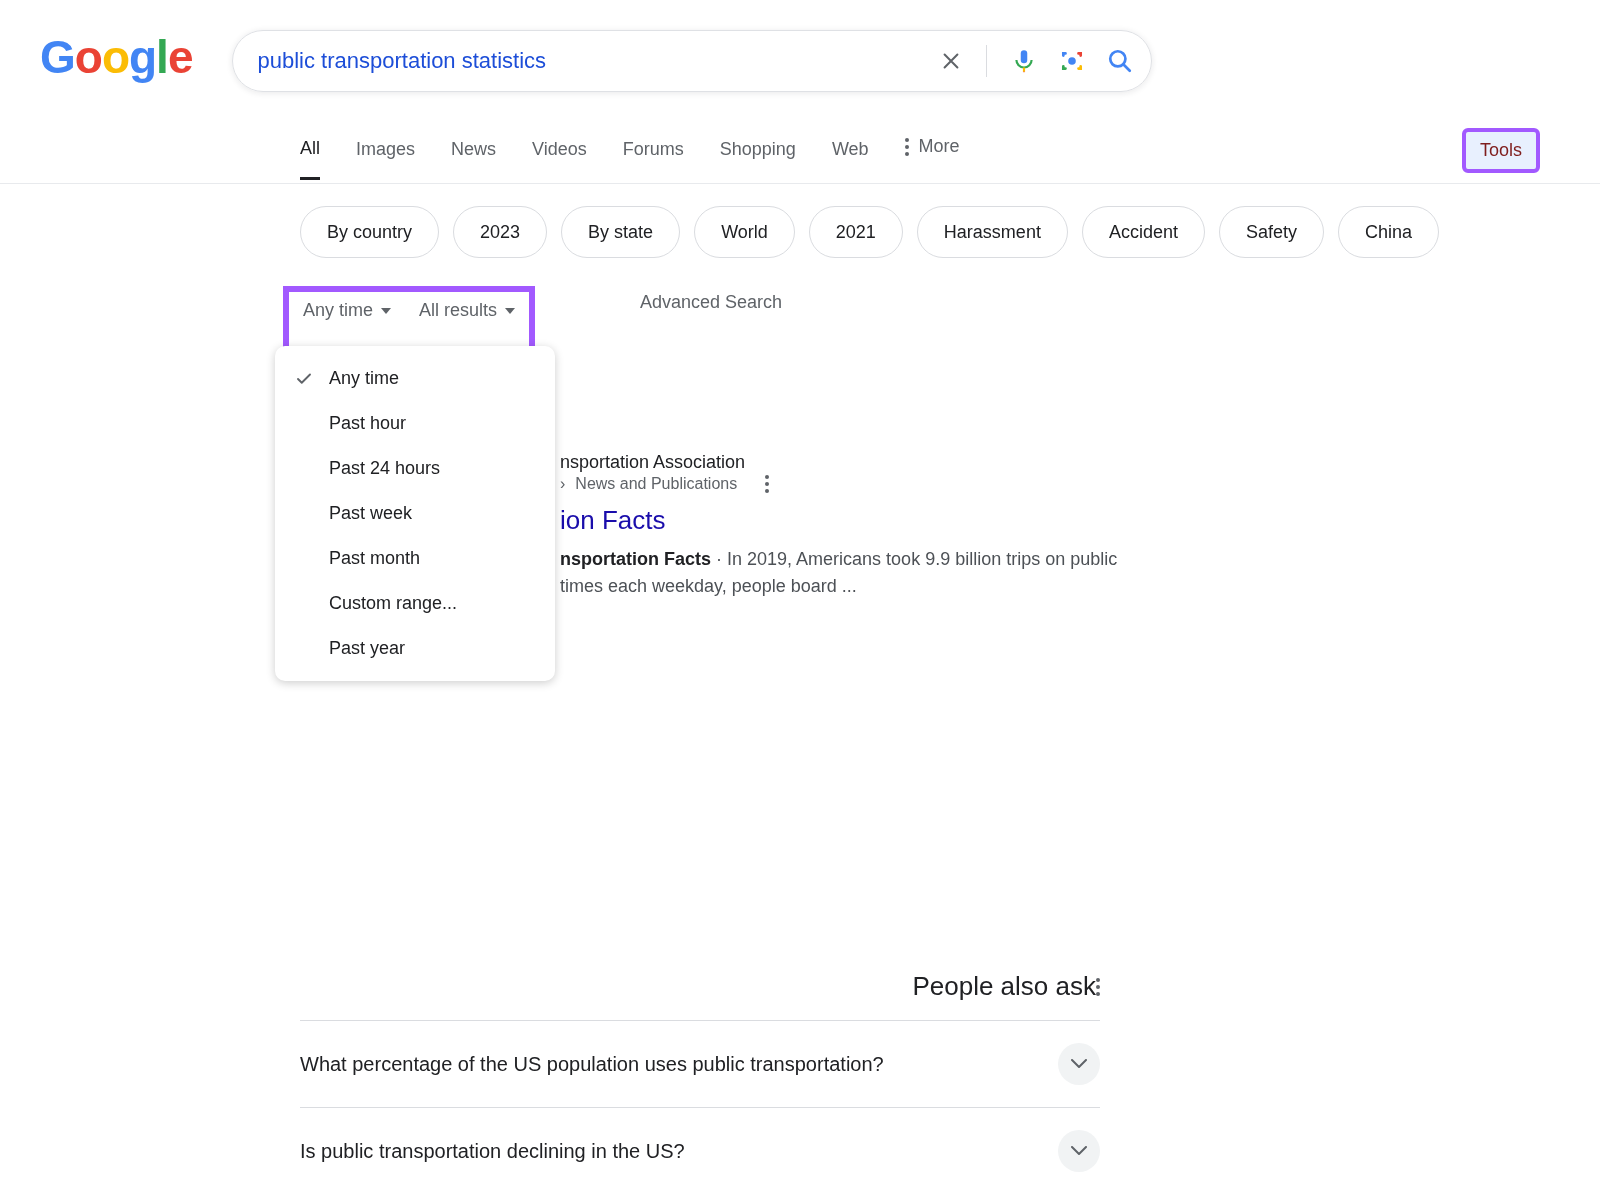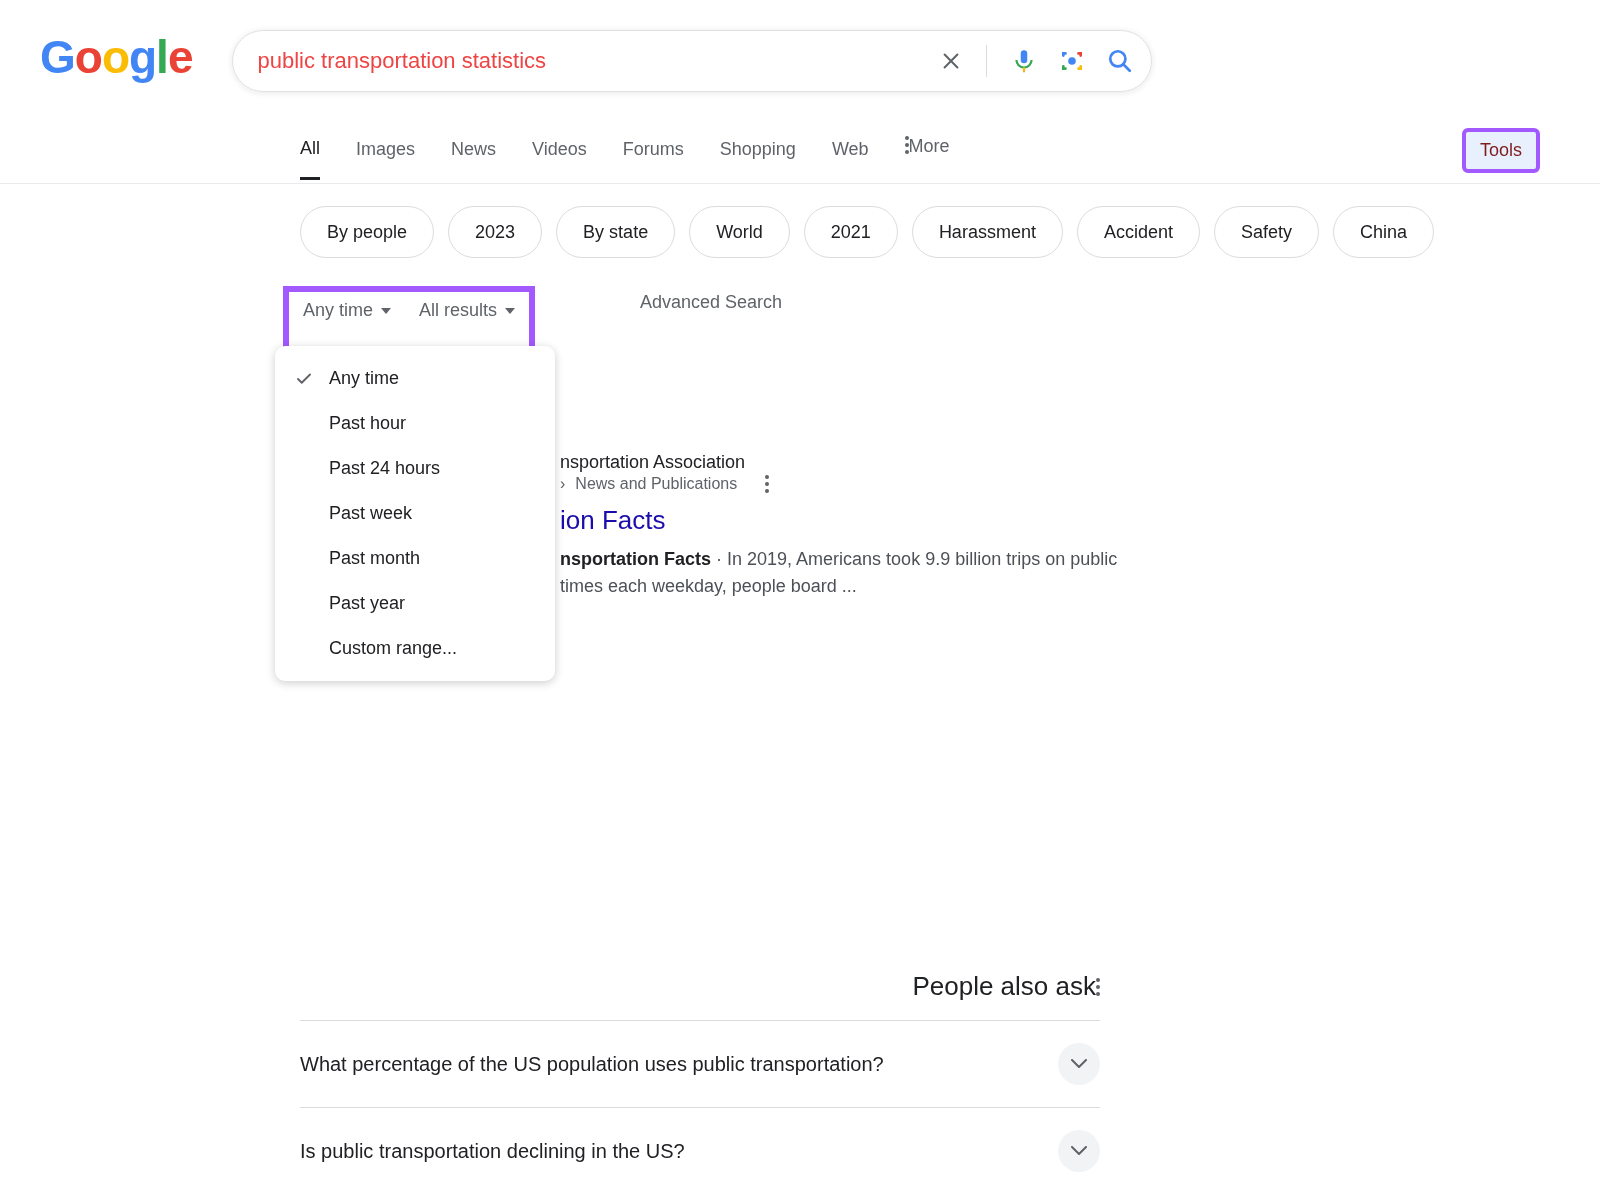--- a/index.html
+++ b/index.html
@@ -36,21 +36,21 @@
     border: 1px solid #dfe1e5;
     border-radius: 31px;
     box-shadow: 0 1px 6px rgba(32,33,36,.1);
     padding: 0 18px 0 24px;
   }
   .search-input {
     flex: 1;
     border: none;
     outline: none;
     font-size: 22px;
-    color: #ef4444;
+    color: #1d4ed8;
   }
   .sb-icons { display:flex; align-items:center; gap:22px; }
   .sb-sep { width:1px; height:32px; background:#dadce0; margin:0 2px; }
   .icon-btn { display:flex; align-items:center; justify-content:center; cursor:pointer; }
   .tabs-row {
     display:flex;
     align-items:center;
     padding-left: 300px;
     margin-top: 36px;
     gap: 36px;
@@ -63,21 +63,21 @@
     font-size: 18px;
     color:#5f6368;
     cursor:pointer;
   }
   .tab.active {
     color:#202124;
     font-weight:400;
     border-bottom: 3px solid #202124;
     margin-bottom: -1px;
   }
-  .more-group { display:flex; color:#5f6368; font-size:18px; cursor:pointer; padding-bottom:18px;}
+  .more-group { display:flex; align-items:center; gap:10px; color:#5f6368; font-size:18px; cursor:pointer; padding-bottom:18px;}
   .tools-wrap { margin-left:auto; padding-bottom:10px; }
   .tools-btn {
     border: 4px solid #A259FF;
     background:#e8f0fe;
     color:#7f1d1d;
     font-size:18px;
     padding: 8px 14px;
     border-radius:6px;
     cursor:pointer;
   }
@@ -243,21 +243,21 @@
         <circle cx="2" cy="16" r="2" fill="#5f6368"></circle>
       </svg>
     <span>More</span>
   </div>
   <div class="tools-wrap">
     <div class="tools-btn">Tools</div>
   </div>
 </div>
 
 <div class="chips-row">
-  <div class="chip">By people</div>
+  <div class="chip">By country</div>
   <div class="chip">2023</div>
   <div class="chip">By state</div>
   <div class="chip">World</div>
   <div class="chip">2021</div>
   <div class="chip">Harassment</div>
   <div class="chip">Accident</div>
   <div class="chip">Safety</div>
   <div class="chip">China</div>
 </div>
 
@@ -294,25 +294,25 @@
       <div class="dd-item">
           <span class="check"></span>
           <span class="label">Past week</span>
         </div>
       <div class="dd-item">
           <span class="check"></span>
           <span class="label">Past month</span>
         </div>
       <div class="dd-item">
           <span class="check"></span>
+          <span class="label">Custom range...</span>
+        </div>
+      <div class="dd-item">
+          <span class="check"></span>
           <span class="label">Past year</span>
-        </div>
-      <div class="dd-item">
-          <span class="check"></span>
-          <span class="label">Custom range...</span>
         </div>
     </div>
     
     <div style="height:310px;"></div>
   </div>
 </div>
 
 <div style="position:absolute; left:300px; top:452px; width:1060px; z-index:1;">
 
   <div class="result" style="padding-left:260px;">

